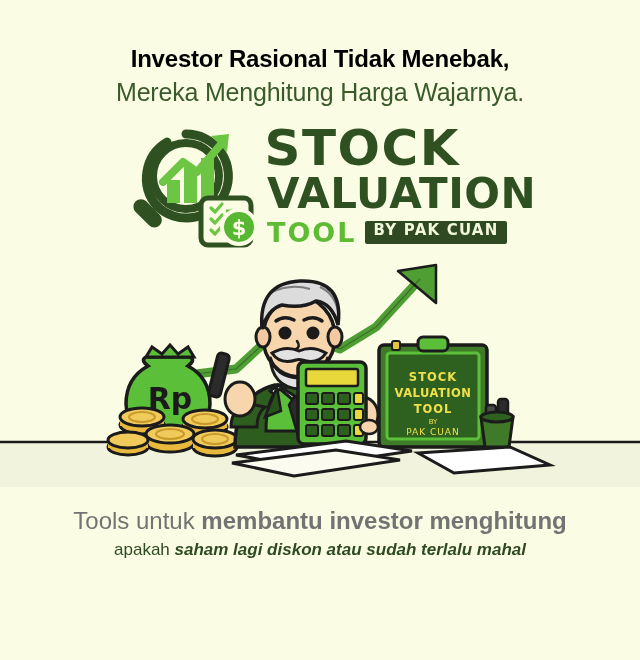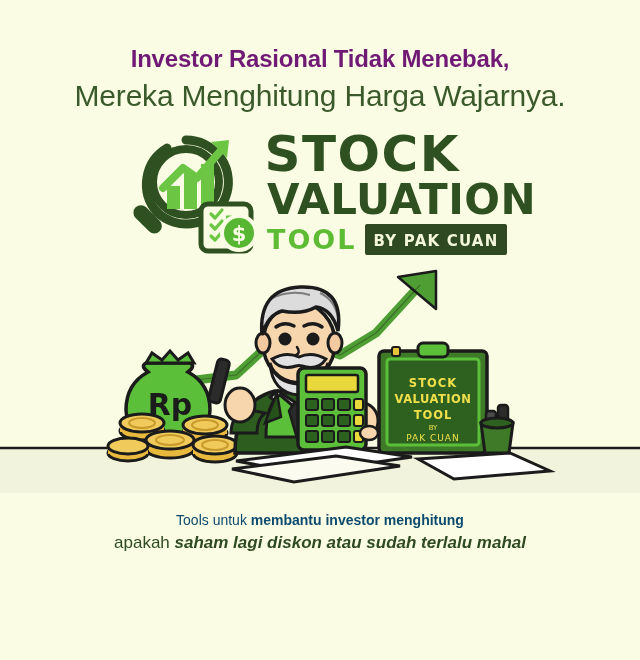--- a/index.html
+++ b/index.html
@@ -6,25 +6,25 @@
   html,body { width:640px; height:660px; overflow:hidden; }
   body {
     background:#FAFDE4;
     font-family:"Liberation Sans", sans-serif;
     position:relative;
   }
 
   
   .headline-block { padding-top:44px; text-align:center; }
   .headline-1 {
-    font-size:24px; font-weight:bold; color:#701a75;
+    font-size:24px; font-weight:bold; color:#000000;
     letter-spacing:-0.2px; line-height:1.22;text-align:center;
   }
   .headline-2 {
-    font-size:30px; font-weight:400; color:#3B5A2C;
+    font-size:25px; font-weight:400; color:#3B5A2C;
     letter-spacing:-0.2px; line-height:1.3; margin-top:3px;
   }
 
   
   .logo-row {
     margin-top:14px; height:130px;
     display:flex; align-items:center; justify-content:center; gap:6px;
   }
   .logo-mark { width:150px; height:128px; position:relative; flex:0 0 auto; }
   .logo-type { position:relative; width:262px; height:124px; }
@@ -41,30 +41,30 @@
     font-family:"DejaVu Sans", sans-serif;
   }
   .lt-bottom { display:flex; align-items:center; gap:8px; margin-top:3px; }
   .lt-tool {
     font-size:27px; font-weight:bold; color:#5EBB34;
     letter-spacing:2px; font-family:"DejaVu Sans", sans-serif;
   }
   .lt-badge {
     background:#2F4A22; color:#F3F7DC;
     font-size:15px; font-weight:bold; letter-spacing:1.2px;
-    padding:8px 9px 5px; border-radius:2px;
+    padding:0 9px 5px; border-radius:2px;
     font-family:"DejaVu Sans", sans-serif; white-space:nowrap;
   }
 
   
   .illus { width:640px; height:230px; position:relative; margin-top:4px; }
 
   
   .footer-block { text-align:center; margin-top:18px; }
-  .foot-1 { font-size:14px; color:#0c4a6e; line-height:1.35; }
+  .foot-1 { font-size:24px; color:#737373; line-height:1.35; }
   .foot-1 b { font-weight:bold; }
   .foot-2 { font-size:17px; color:#2F4A22; line-height:1.35; margin-top:2px; }
   .foot-2 i { font-weight:bold; font-style:italic; }
 </style>
 </head>
 <body>
 
 <div class="headline-block">
   <div class="headline-1">Investor Rasional Tidak Menebak,</div>
   <div class="headline-2">Mereka Menghitung Harga Wajarnya.</div>

